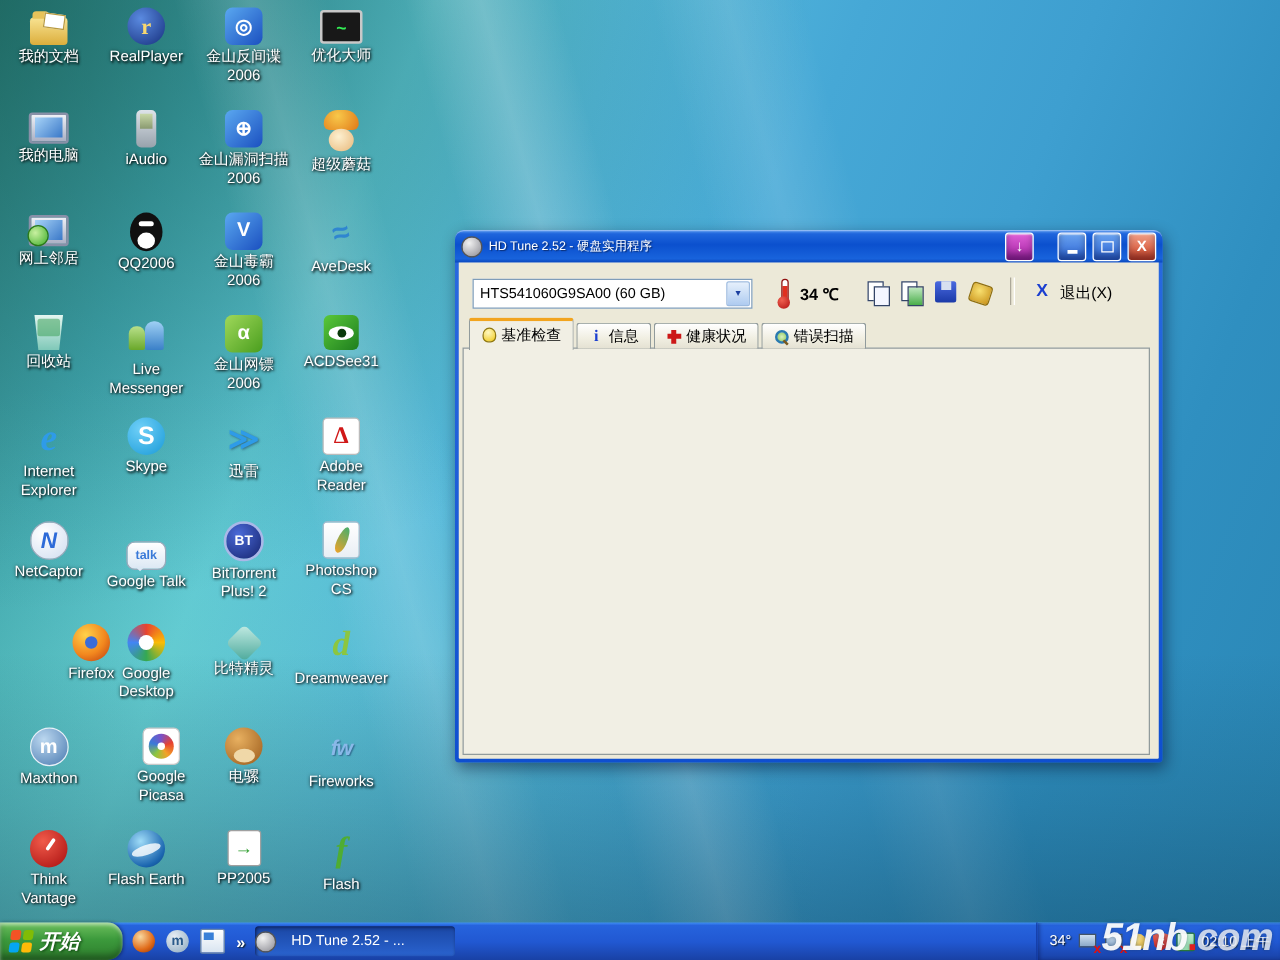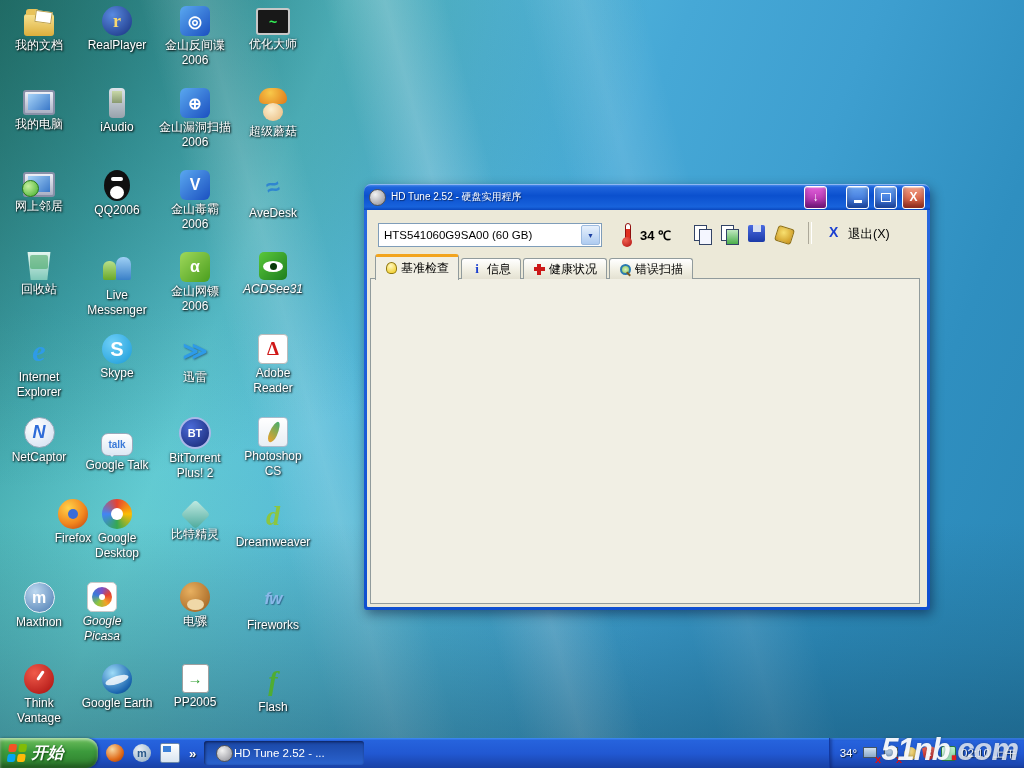--- a/index.html
+++ b/index.html
@@ -163,22 +163,22 @@
   .start-label{color:#fff;font-weight:bold;font-style:italic;font-size:16px;text-shadow:1px 1px 2px rgba(0,40,0,.7)}
   .winflag{display:grid;grid-template-columns:8px 8px;grid-template-rows:8px 8px;gap:1.5px;transform:skewX(-8deg)}
   .winflag span{border-radius:2px}
   .quick{position:absolute;left:106px;top:0;height:30px;display:flex;align-items:center;gap:9px}
   .ql{width:18px;height:18px;border-radius:50%;cursor:pointer}
   .ql-ball{background:radial-gradient(circle at 35% 30%,#f8d8a0,#e06a18 60%,#8a3008)}
   .ql-m{background:radial-gradient(circle at 35% 30%,#e8eef4,#8aa8c0);display:flex;align-items:center;justify-content:center;color:#2a5a8a;font-weight:bold;font-size:11px}
   .ql-mail{border-radius:2px;background:linear-gradient(#ffffff,#d8e4f0);border:1px solid #6a86aa;position:relative}
   .ql-mail::before{content:"";position:absolute;left:2px;top:2px;width:8px;height:6px;background:#3a80d8}
   .chev{color:#fff;font-weight:bold;font-size:13px;text-shadow:1px 1px 1px #123;cursor:pointer}
-  .taskbtn{position:absolute;left:204px;top:3px;width:160px;height:24px;border-radius:3px;display:flex;align-items:center;gap:1px;
-    padding:0 12px;box-sizing:border-box;cursor:pointer;background:linear-gradient(#1a47a5,#2a63cf);
+  .taskbtn{position:absolute;left:204px;top:3px;width:160px;height:24px;border-radius:3px;display:flex;align-items:center;gap:12px;
+    padding:0 0;box-sizing:border-box;cursor:pointer;background:linear-gradient(#1a47a5,#2a63cf);
     box-shadow:inset 1px 1px 3px rgba(0,0,30,.6);color:#fff;font-size:11.5px}
   .tray{position:absolute;right:0;top:0;height:30px;display:flex;align-items:center;gap:5px;padding:0 8px 0 10px;
     border-left:1px solid #1238a0;box-shadow:inset 2px 0 3px rgba(0,0,40,.3)}
   .traytxt{color:#fff;font-size:11.5px;text-shadow:1px 1px 1px #123}
   .t-ico{position:relative;width:16px;height:15px;cursor:pointer}
   .t-mon::before{content:"";position:absolute;left:1px;top:1px;width:12px;height:9px;background:linear-gradient(#cfe0f0,#8aa8c8);border:1px solid #445566}
   .t-mon::after{content:"x";position:absolute;right:-3px;bottom:-4px;color:#e01010;font-weight:900;font-size:11px}
   .t-shield{width:14px;height:15px;background:linear-gradient(#f06a5a,#c01818);
     clip-path:polygon(50% 0,100% 18%,88% 78%,50% 100%,12% 78%,0 18%);display:flex;align-items:center;justify-content:center;color:#fff;font-size:9px;font-weight:bold}
   .t-msgr{width:13px;height:13px;background:linear-gradient(135deg,#eafff0,#7fd89a);border:1px solid #2a7a3a;border-radius:2px}
@@ -254,27 +254,27 @@
         <div class="dlabel">Skype</div>
       </div>
       <div class="desk-cell" style="left: 79px; top: 417px;">
         <div class="gfx i-gtalk">talk</div>
         <div class="dlabel">Google Talk</div>
       </div>
       <div class="desk-cell" style="left: 79px; top: 499px;">
         <div class="gfx i-gdesk"></div>
         <div class="dlabel">Google Desktop</div>
       </div>
-      <div class="desk-cell" style="left: 64px; top: 582px; font-style: italic;">
+      <div class="desk-cell" style="left: 91px; top: 582px;">
         <div class="gfx i-picasa"></div>
         <div class="dlabel">Google Picasa</div>
       </div>
       <div class="desk-cell" style="left: 79px; top: 664px;">
         <div class="gfx i-gearth"></div>
-        <div class="dlabel">Google Earth</div>
+        <div class="dlabel">Flash Earth</div>
       </div>
       <div class="desk-cell" style="left: 157px; top: 6px;">
         <div class="gfx ks i-ksblue">◎</div>
         <div class="dlabel">金山反间谍 2006</div>
       </div>
       <div class="desk-cell" style="left: 157px; top: 88px;">
         <div class="gfx ks i-ksblue">⊕</div>
         <div class="dlabel">金山漏洞扫描 2006</div>
       </div>
       <div class="desk-cell" style="left: 157px; top: 170px;">
@@ -310,21 +310,21 @@
         <div class="dlabel">优化大师</div>
       </div>
       <div class="desk-cell" style="left: 235px; top: 88px;">
         <div class="gfx i-mush"></div>
         <div class="dlabel">超级蘑菇</div>
       </div>
       <div class="desk-cell" style="left: 235px; top: 170px;">
         <div class="gfx i-avedesk">≈</div>
         <div class="dlabel">AveDesk</div>
       </div>
-      <div class="desk-cell" style="left: 235px; top: 252px; font-style: italic;">
+      <div class="desk-cell" style="left: 235px; top: 252px;">
         <div class="gfx i-acdsee"></div>
         <div class="dlabel">ACDSee31</div>
       </div>
       <div class="desk-cell" style="left: 235px; top: 334px;">
         <div class="gfx i-areader">Δ</div>
         <div class="dlabel">Adobe Reader</div>
       </div>
       <div class="desk-cell" style="left: 235px; top: 417px;">
         <div class="gfx i-ps"></div>
         <div class="dlabel">Photoshop CS</div>

